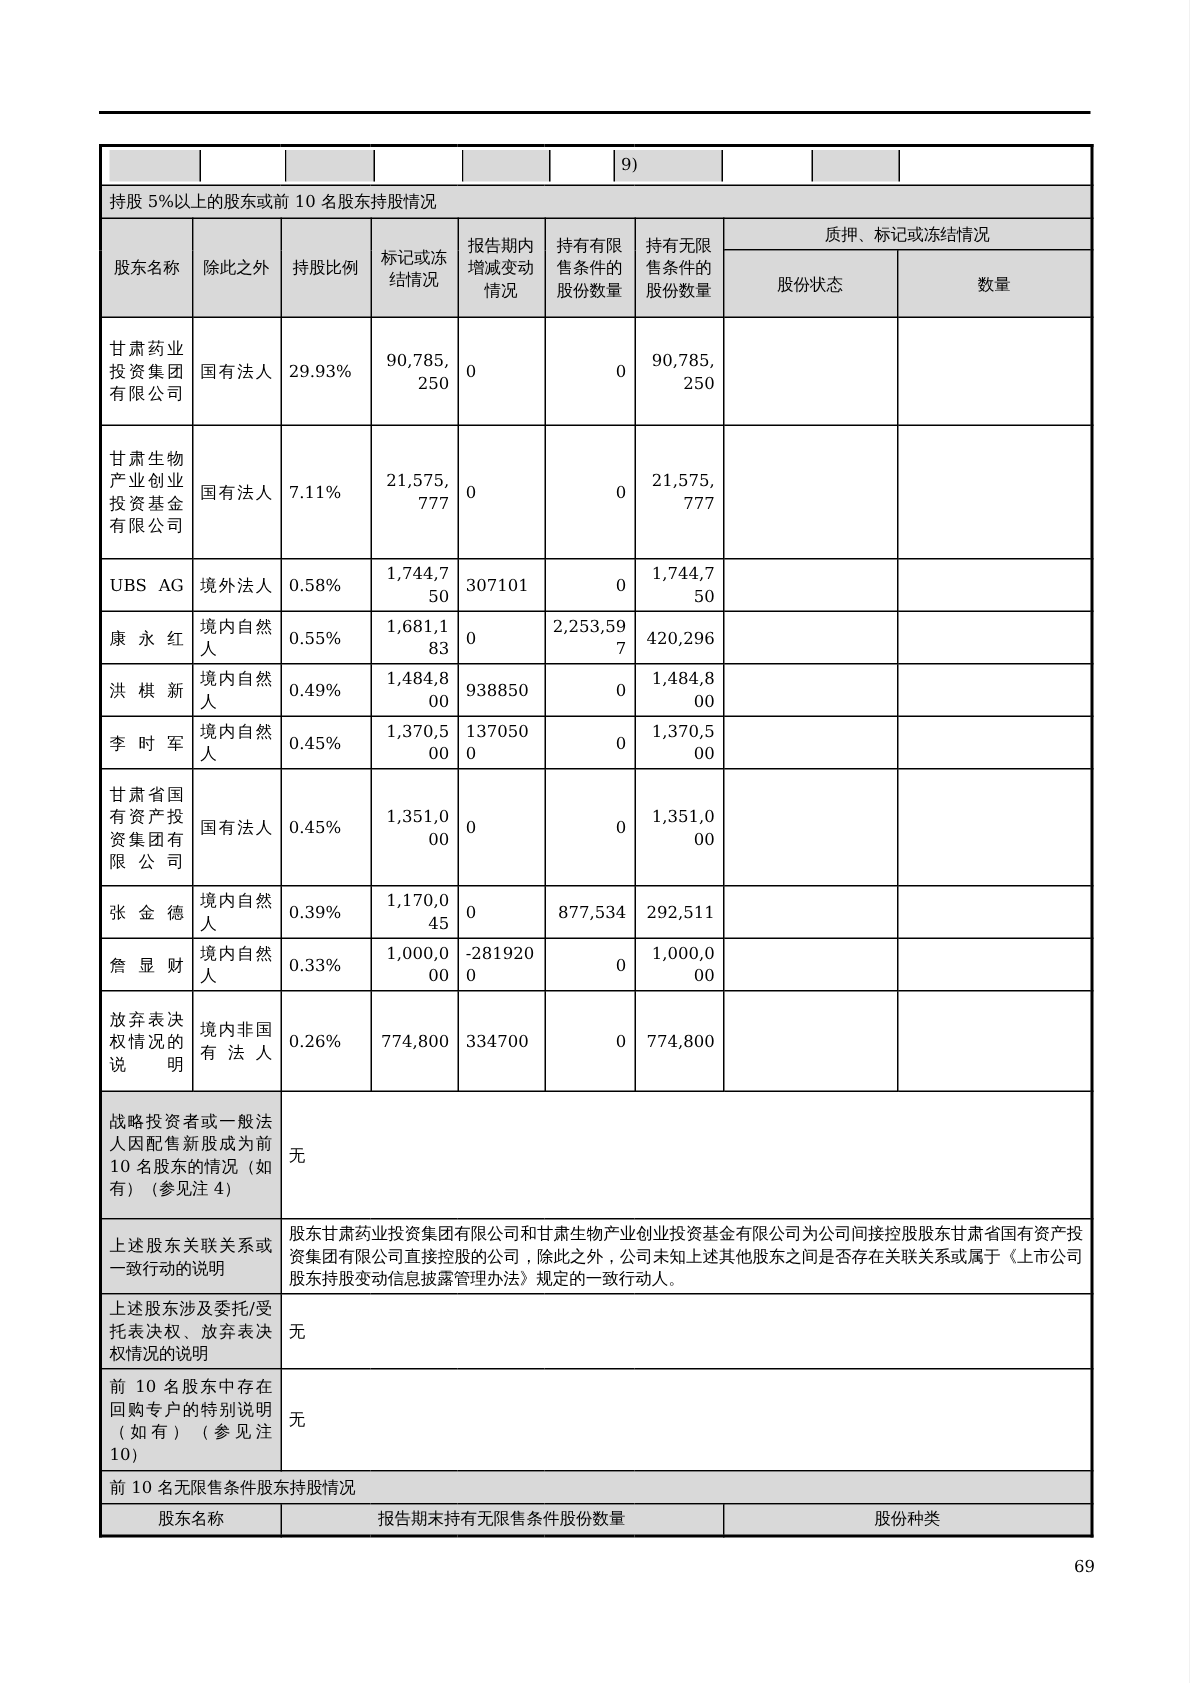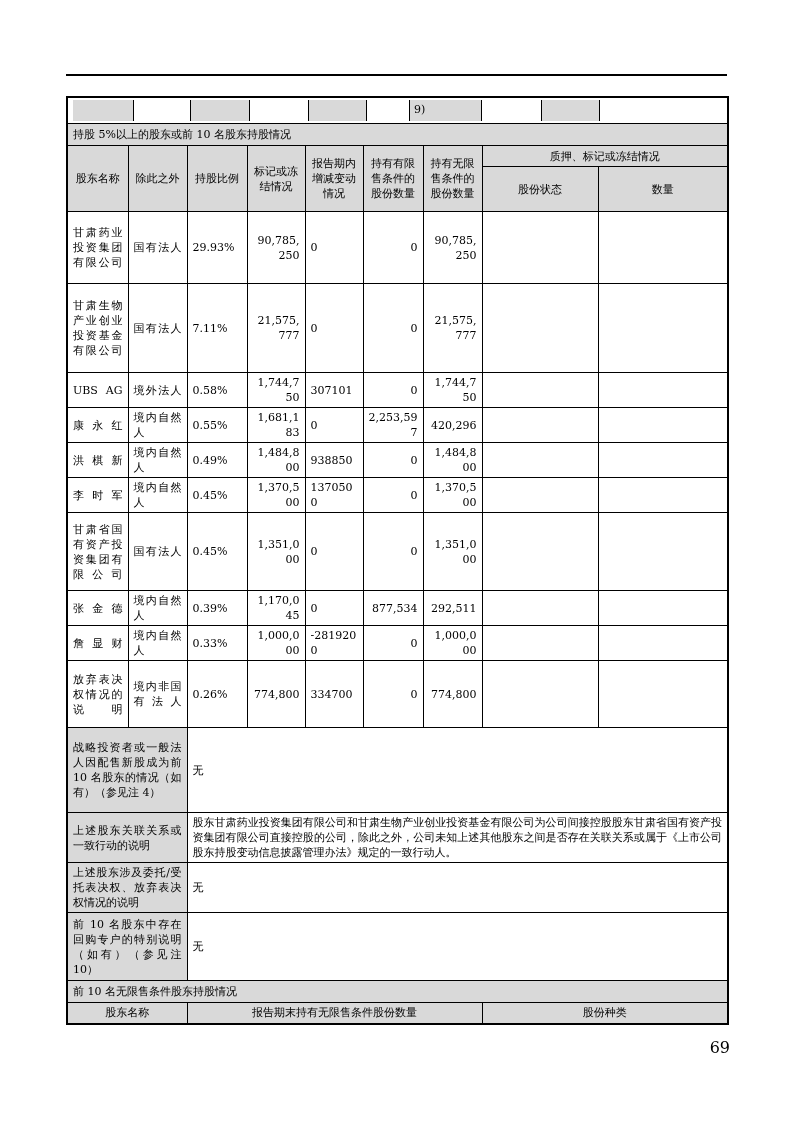--- a/index.html
+++ b/index.html
@@ -76,21 +76,21 @@
     text-align:justify;
     padding:2px 11px 2px 10px;
   }
   td.note-value{
     text-align:justify;
     padding:2px 8px;
   }
   .page-number{
     position:absolute;
     top:1038px;right:63px;
-    font-size:16px;
+    font-size:11px;
   }
 </style>
 </head>
 <body>
 
 <div class="page">
 
   <div class="header-rule"></div>
 
   <table class="main">

